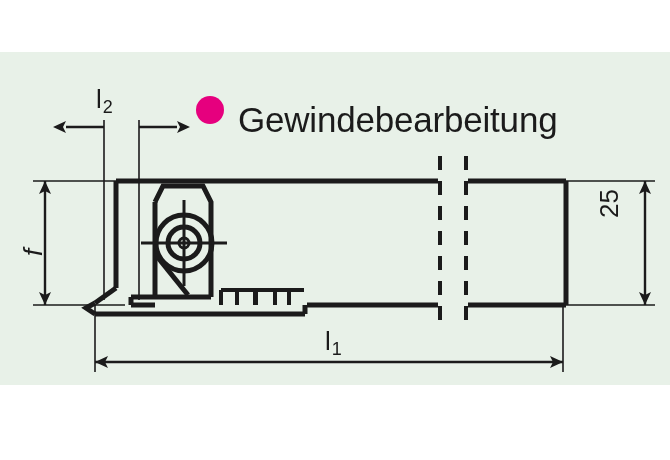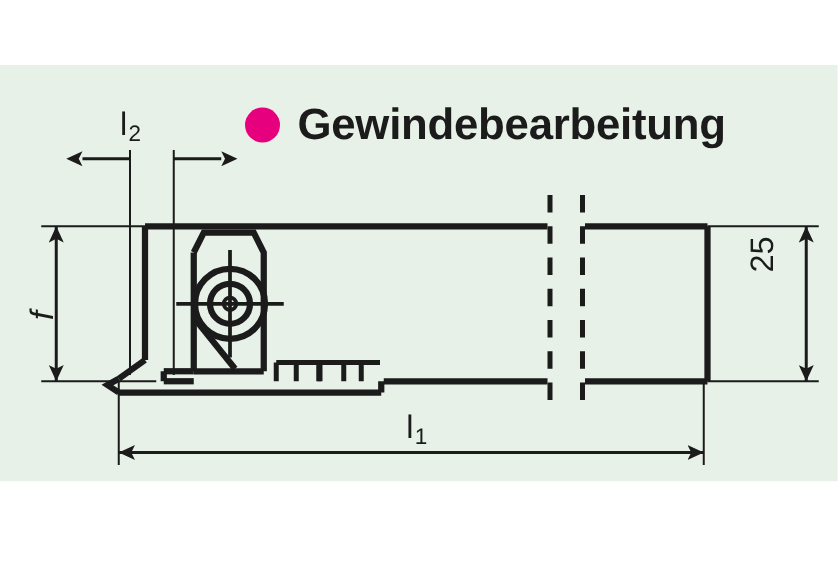--- a/index.html
+++ b/index.html
@@ -44,26 +44,27 @@
     gap: 14px;
   }
   .bullet {
     width: 28px;
     height: 28px;
     border-radius: 50%;
     flex: 0 0 auto;
   }
   .heading-text {
     font-family: "Liberation Sans", sans-serif;
-    font-weight: bold;
+    font-weight: normal;
     font-size: 35px;
     line-height: 1;
     color: #1b1b1b;
     letter-spacing: -0.2px;
     white-space: nowrap;
+    margin-top: 20px;
   }
   .dim-label {
     position: absolute;
     font-family: "Liberation Sans", sans-serif;
     font-size: 26px;
     color: #1b1b1b;
     white-space: nowrap;
     line-height: 1;
   }
   .dim-label .sub {

